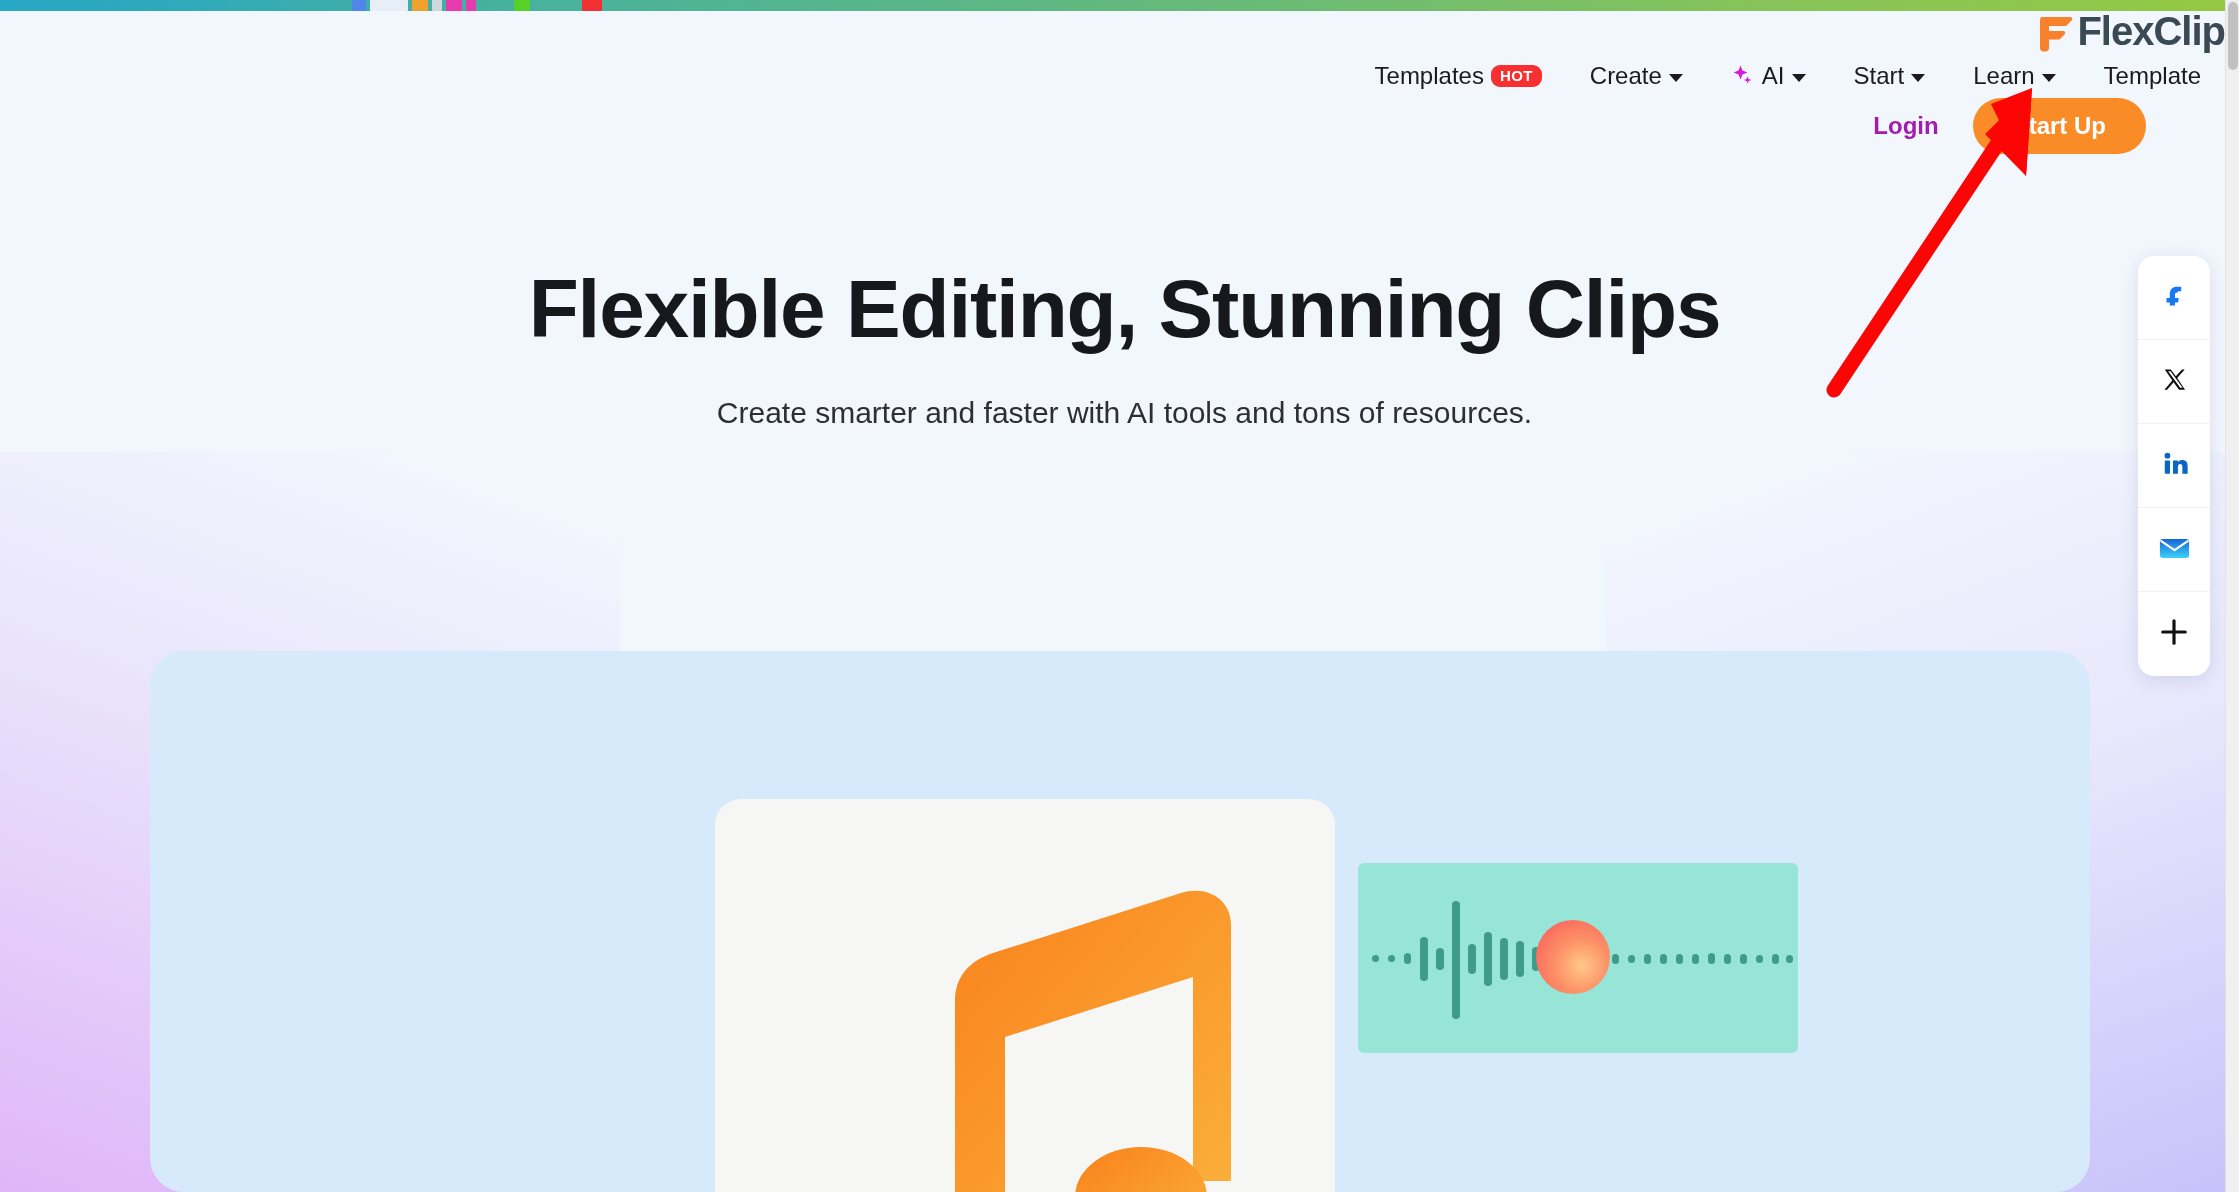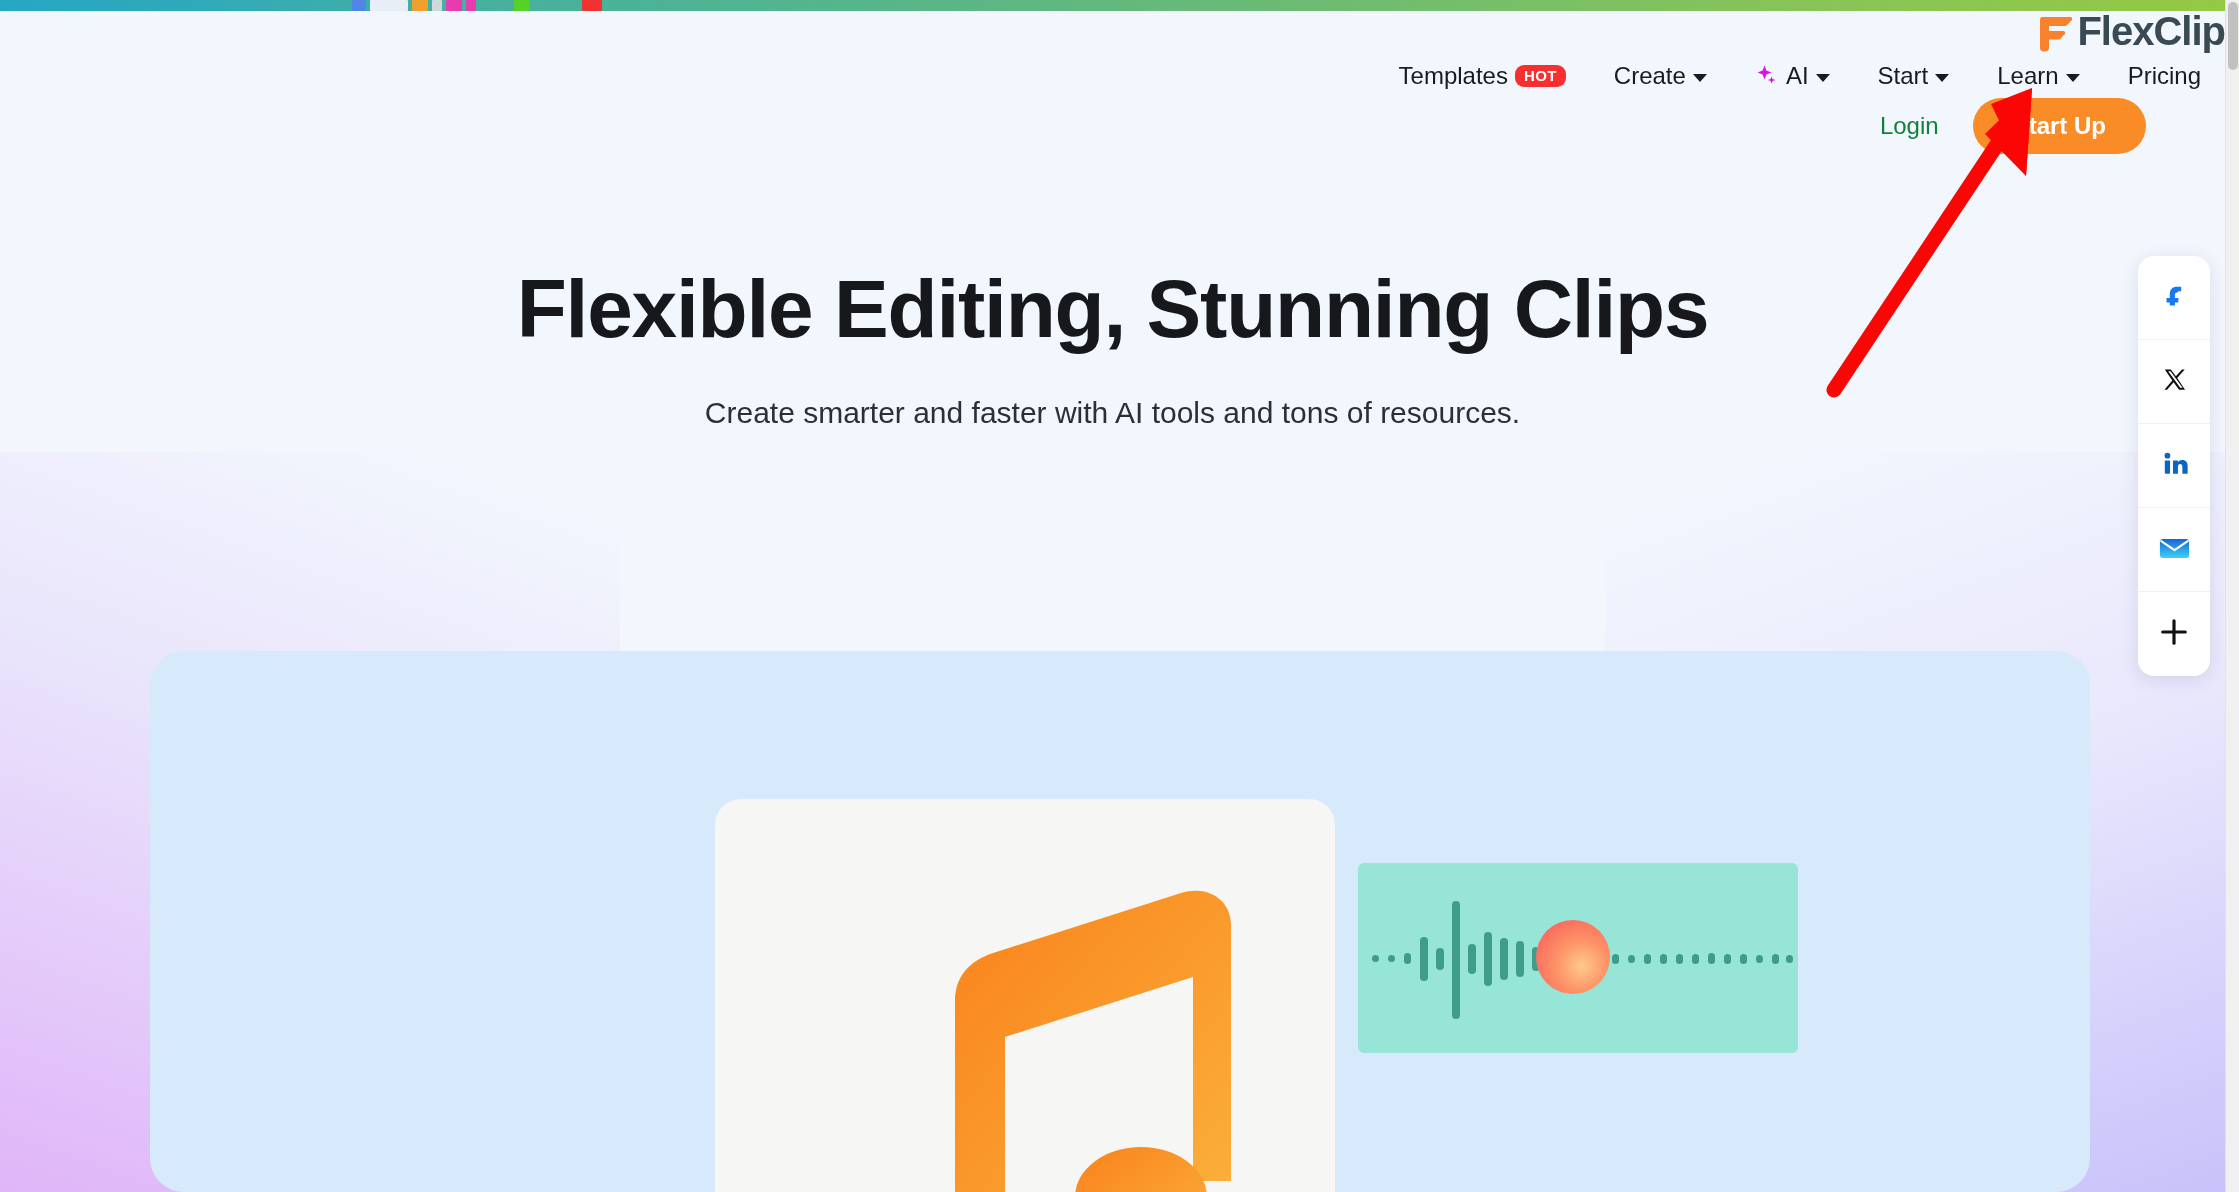--- a/index.html
+++ b/index.html
@@ -76,29 +76,29 @@
   }
   .hot-badge {
     background:#f72f30; color:#fff; font-size:15px; font-weight:700;
     border-radius:9px; padding:3px 9px 4px; letter-spacing:.4px; line-height:1;
   }
   .sparkle { width:24px; height:24px; flex:0 0 auto; }
 
   #header-right {
     margin-left:auto; display:flex; align-items:center; gap:34px; margin-right:79px;
   }
-  #login-link { font-size:24px; color:#15803d; cursor:pointer; }
+  #login-link { font-size:24px; color:#a21caf; cursor:pointer;font-weight:bold; }
   #signup-btn {
     background:#fa8c28; color:#fff; font-size:24px; font-weight:700;
     border:none; border-radius:34px; padding:16px 40px; cursor:pointer;
     line-height:1;
   }
 
   
-  #hero { position:absolute; top:108px; left:0; width:2225px; z-index:20; }
+  #hero { position:absolute; top:108px; left:12px; width:2225px; z-index:20; }
   #hero-title {
     text-align:center; font-size:82px; font-weight:700; color:#17181c;
     letter-spacing:-1.2px; margin-top:158px; line-height:1.05;
   }
   #hero-sub {
     text-align:center; font-size:30px; color:#2c2f36; margin-top:44px; font-weight:400;
   }
   #hero-ctas {
     display:flex; justify-content:center; align-items:center; gap:36px; margin-top:56px;
   }
@@ -216,21 +216,21 @@
         <span class="label">Start</span>
         <span class="caret"></span>
       </div>
 
       <div class="nav-item">
         <span class="label">Learn</span>
         <span class="caret"></span>
       </div>
 
       <div class="nav-item">
-        <span class="label">Pricing</span>
+        <span class="label">Template</span>
       </div>
 
     </nav>
 
     <div id="header-right">
       <span id="login-link">Login</span>
       <button id="signup-btn">Start Up</button>
     </div>
 
   </header>

